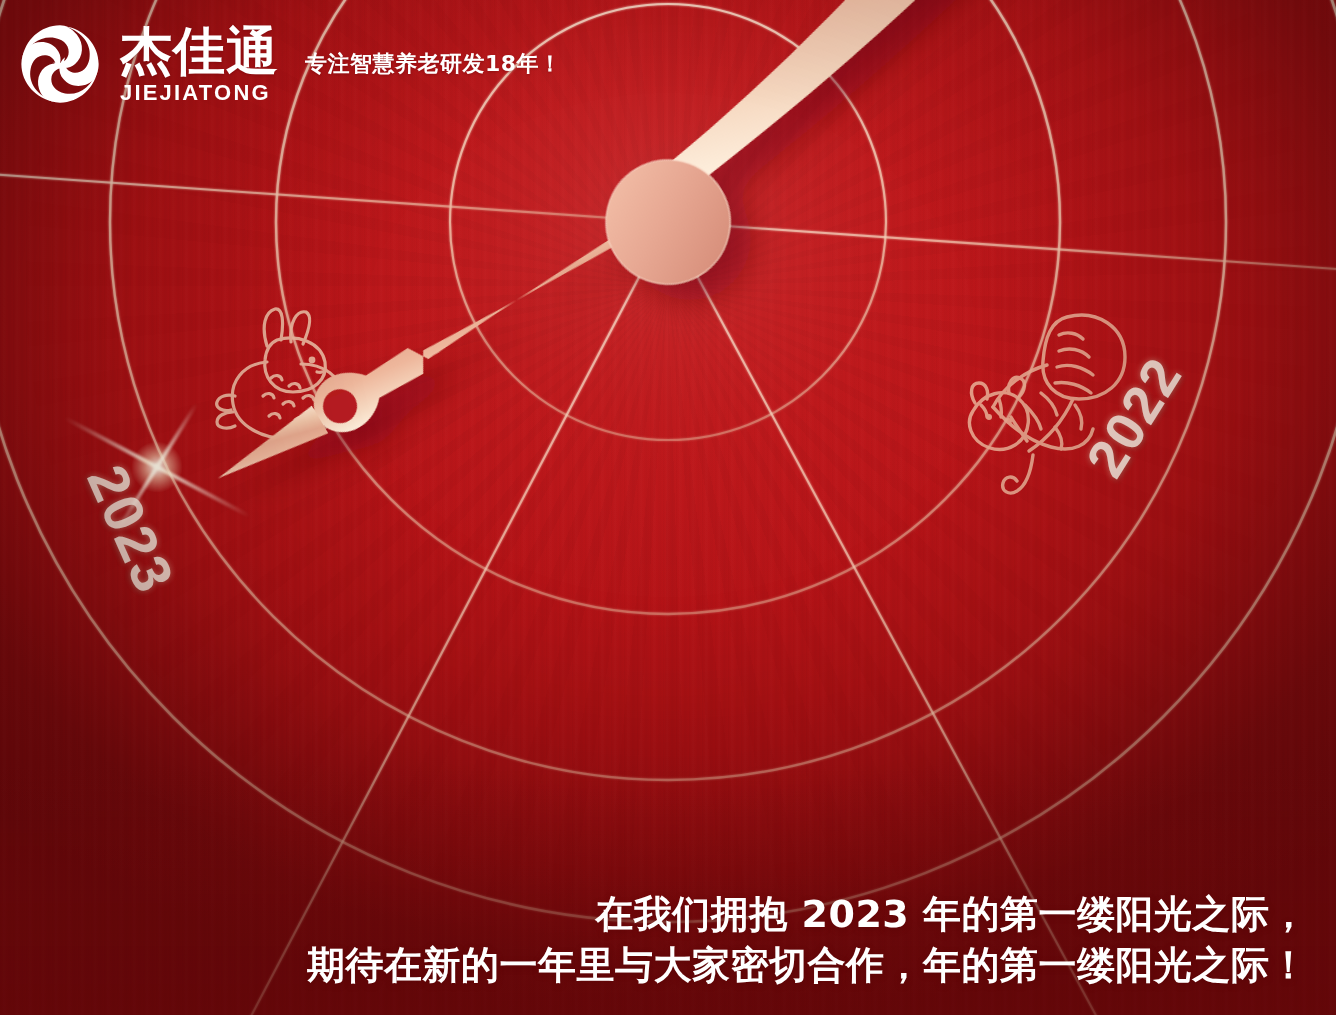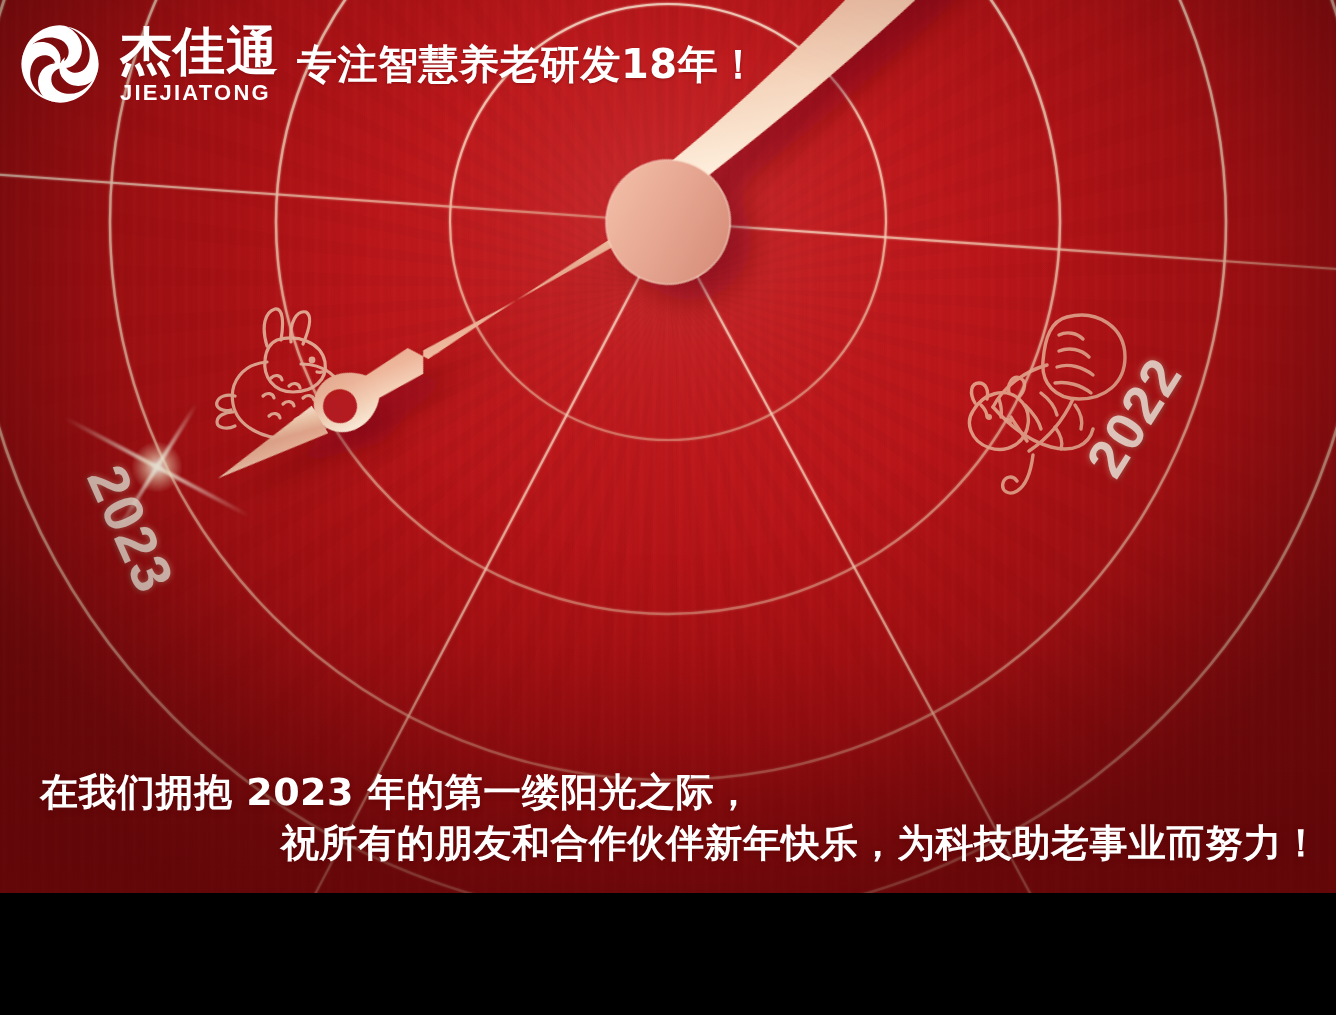--- a/index.html
+++ b/index.html
@@ -6,21 +6,21 @@
   html, body {
     margin: 0;
     padding: 0;
     background: #000;
   }
   * { box-sizing: border-box; }
 
   .poster {
     position: relative;
     width: 1336px;
-    height: 893px;
+    height: 1015px;
     overflow: hidden;
     font-family: "Liberation Sans", "DejaVu Sans", sans-serif;
     background:
       radial-gradient(ellipse 1000px 760px at 52% 26%,
           #c4181c 0%, #bb1519 32%, #ae1114 58%, #9a0d10 80%, #860a0d 100%);
   }
 
   
   .tex-vert {
     position: absolute; inset: 0;
@@ -153,35 +153,37 @@
   .logo-en {
     color: #ffffff;
     font-size: 22px;
     font-weight: 700;
     letter-spacing: 2.2px;
     margin-top: 5px;
     font-family: "Liberation Sans", "DejaVu Sans", sans-serif;
   }
   .tagline {
     color: #ffffff;
-    font-size: 40px;
+    font-size: 22px;
     font-weight: 700;
     letter-spacing: .5px;
+    margin-left: 8px;
     font-family: "DejaVu Sans", "Liberation Sans", sans-serif;
     text-shadow: 0 1px 3px rgba(90,0,0,.4);
     white-space: nowrap;
   }
 
   
   .greeting {
     position: absolute;
     left: 0; right: 16px;
     bottom: 24px;
     z-index: 40;
-    padding: 0 26px;
+    padding: 0 12px;
+    text-align: right;
   }
   .greet-line {
     color: #ffffff;
     font-size: 38px;
     font-weight: 700;
     line-height: 1.34;
     letter-spacing: .5px;
     white-space: nowrap;
     font-family: "DejaVu Sans", "Liberation Sans", sans-serif;
     text-shadow: 0 2px 6px rgba(80,0,0,.45);
@@ -388,16 +390,16 @@
     <div class="logo-word">
       <div class="logo-cn">杰佳通</div>
       <div class="logo-en">JIEJIATONG</div>
     </div>
 
     <div class="tagline">专注智慧养老研发18年！</div>
   </div>
 
   <div class="greeting">
     <div class="greet-line l1">在我们拥抱 2023 年的第一缕阳光之际，</div>
-    <div class="greet-line l3">祝所有的朋友和合作伙伴新年快乐，为科技助老事业而努力！</div>
+    <div class="greet-line l3">期待在新的一年里与大家密切合作，年的第一缕阳光之际！</div>
   </div>
 
 </div>
 
 </body></html>

